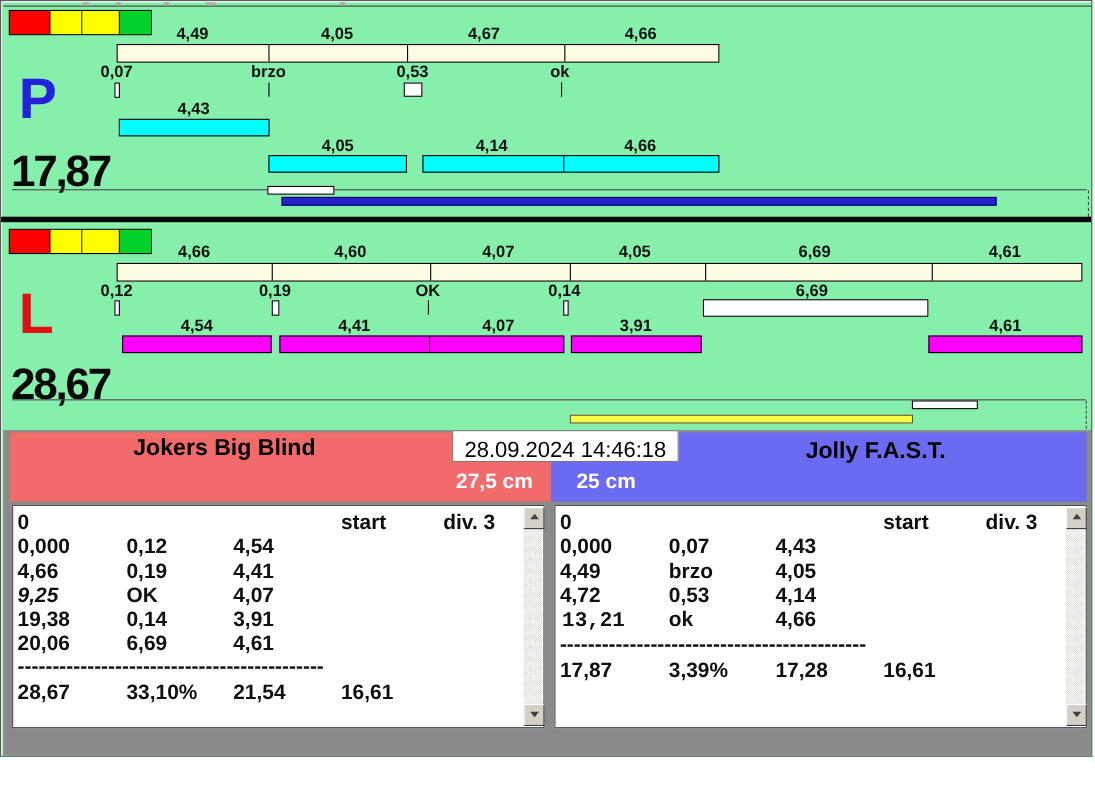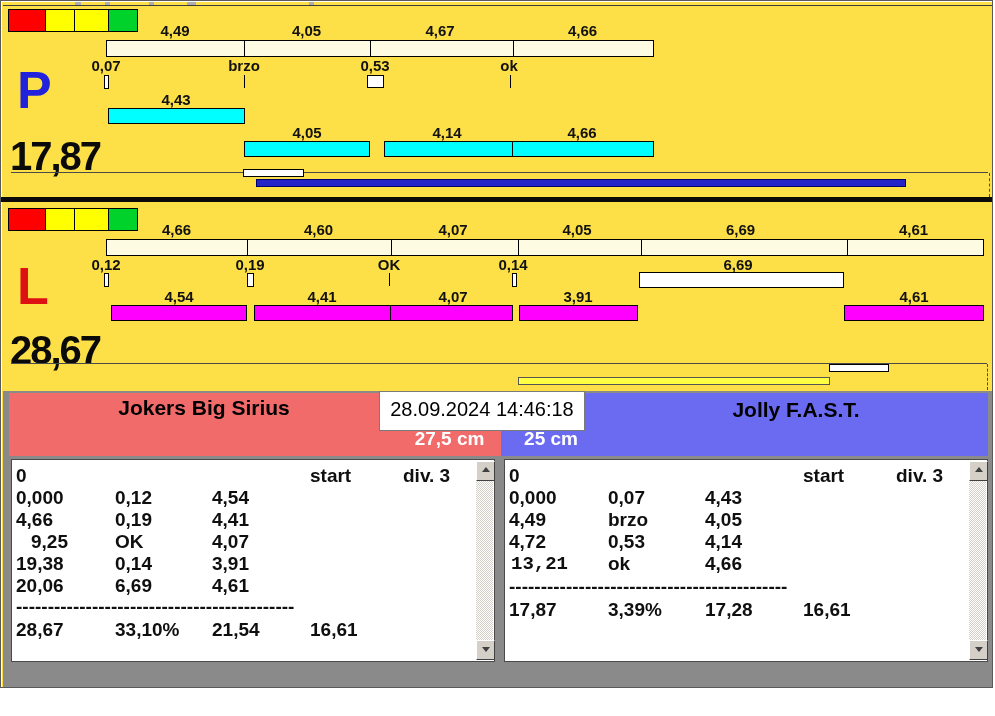--- a/index.html
+++ b/index.html
@@ -1,18 +1,18 @@
 <!DOCTYPE html>
 <html><head>
 <meta charset="utf-8">
 <style>
   html,body{margin:0;padding:0;background:#ffffff;}
   body{width:995px;height:716px;position:relative;font-family:"Liberation Sans",sans-serif;overflow:hidden;}
   .abs{position:absolute;box-sizing:border-box;}
-  #appwin{left:0;top:0;width:993px;height:688px;background:#fde047;border:1px solid #5a5a5a;box-shadow:inset 1px 1px 0 #ffffff;}
+  #appwin{left:0;top:0;width:993px;height:688px;background:#86efac;border:1px solid #5a5a5a;box-shadow:inset 1px 1px 0 #ffffff;}
   .toptick{height:3px;background:#aeaeae;top:1px;}
   .topline{left:2px;top:4px;width:989px;height:1px;background:#3c3c3c;}
   .lights{width:130px;height:23px;border:1px solid #000;display:flex;}
   .lights > div{height:100%;border-right:1px solid #000;}
   .lights > div:last-child{border-right:none;}
   .barlbl{font-size:15px;font-weight:bold;color:#111;text-align:center;line-height:15px;white-space:nowrap;}
   .lblrow{display:flex;}
   .lblrow span{display:block;text-align:center;font-size:15px;font-weight:bold;color:#111;line-height:15px;white-space:nowrap;}
   .splitbar{height:17px;background:#FDFBE1;border:1px solid #000;display:flex;}
   .splitbar .seg{height:100%;border-right:1px solid #000;}
@@ -170,42 +170,42 @@
   <div class="abs thinline" style="left:10px;top:362px;width:976px;"></div>
   <div class="abs minirect" style="left:828px;top:363px;width:60px;height:8px;"></div>
   <div class="abs progress" style="left:517px;top:376px;width:312px;background:#FFFF44;border-color:#555;"></div>
   <div class="abs dashedge" style="left:986px;top:363px;height:26px;"></div>
 
   <div class="abs section" style="left:2px;top:390px;width:989px;height:296px;">
 
     <div class="abs teamhdr-red" style="left:6px;top:2px;width:492px;height:63px;"></div>
     <div class="abs teamhdr-blue" style="left:498px;top:2px;width:487px;height:63px;"></div>
 
-    <div class="abs teamname" style="left:6px;top:5px;width:390px;">Jokers Big Sirius</div>
+    <div class="abs teamname" style="left:6px;top:5px;width:390px;">Jokers Big Blind</div>
     <div class="abs cat" style="left:395px;top:37px;width:103px;">27,5 cm</div>
 
     <div class="abs teamname" style="left:601px;top:7px;width:384px;">Jolly F.A.S.T.</div>
     <div class="abs cat" style="left:498px;top:37px;width:100px;">25 cm</div>
 
-    <div class="abs datebox" style="left:376px;top:0px;width:206px;height:40px;">28.09.2024 14:46:18</div>
+    <div class="abs datebox" style="left:408px;top:0px;width:206px;height:29px;">28.09.2024 14:46:18</div>
 
     <div class="abs ttable" style="left:8px;top:68px;width:484px;height:203px;">
       <div class="cell" style="left:4px;top:6px;">0</div>
       <div class="cell" style="left:298px;top:6px;">start</div>
       <div class="cell" style="left:391px;top:6px;">div. 3</div>
 
       <div class="cell" style="left:4px;top:28px;">0,000</div>
       <div class="cell" style="left:103px;top:28px;">0,12</div>
       <div class="cell" style="left:200px;top:28px;">4,54</div>
 
       <div class="cell" style="left:4px;top:50px;">4,66</div>
       <div class="cell" style="left:103px;top:50px;">0,19</div>
       <div class="cell" style="left:200px;top:50px;">4,41</div>
 
-      <div class="cell" style="left:19px;top:72px;">9,25</div>
+      <div class="cell" style="left:4px;top:72px;font-style:italic;">9,25</div>
       <div class="cell" style="left:103px;top:72px;">OK</div>
       <div class="cell" style="left:200px;top:72px;">4,07</div>
 
       <div class="cell" style="left:4px;top:94px;">19,38</div>
       <div class="cell" style="left:103px;top:94px;">0,14</div>
       <div class="cell" style="left:200px;top:94px;">3,91</div>
 
       <div class="cell" style="left:4px;top:116px;">20,06</div>
       <div class="cell" style="left:103px;top:116px;">6,69</div>
       <div class="cell" style="left:200px;top:116px;">4,61</div>

